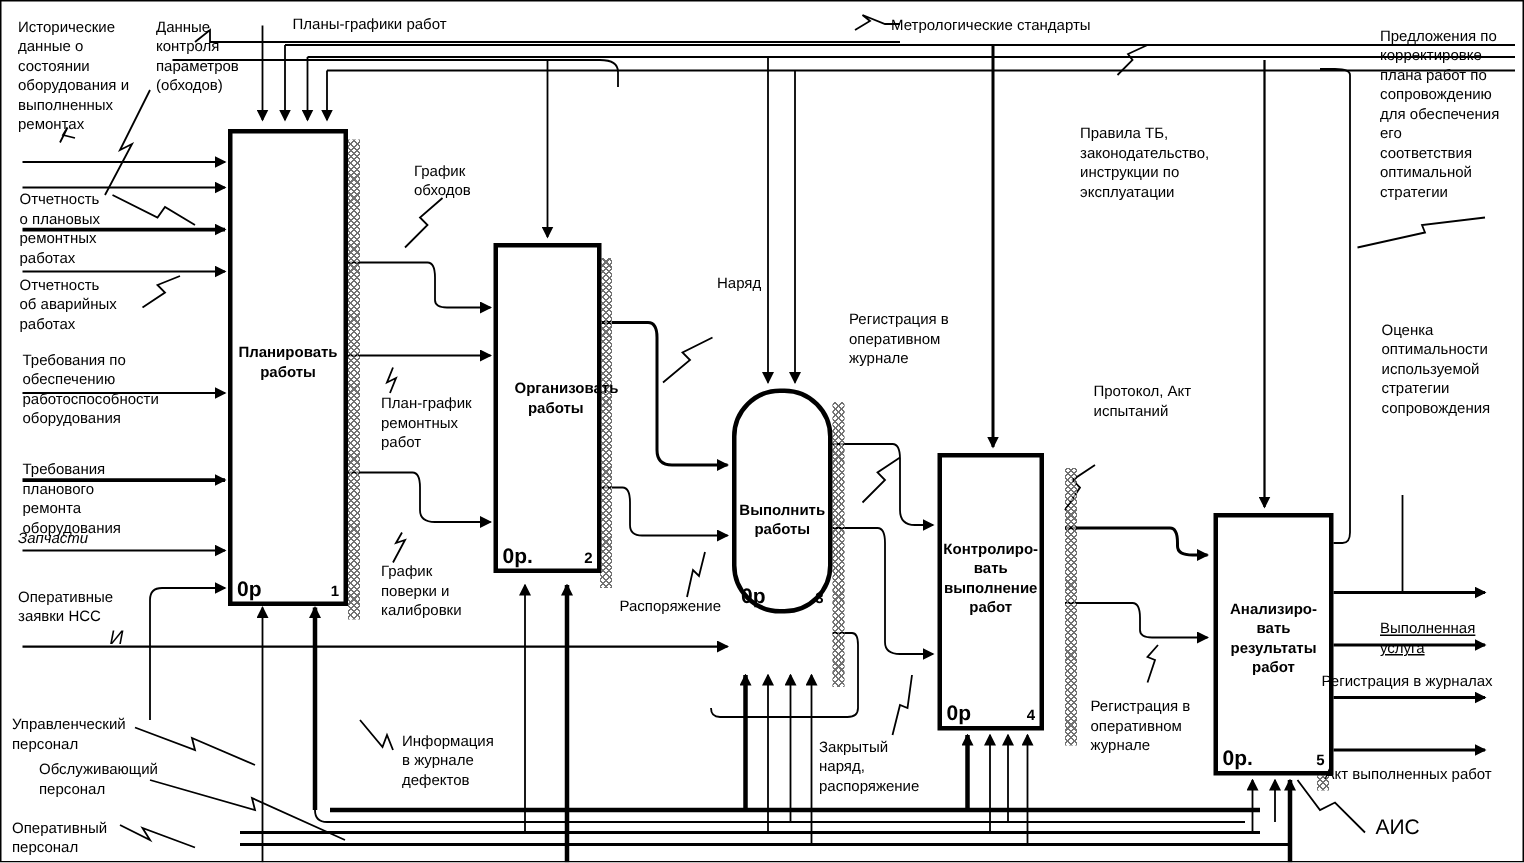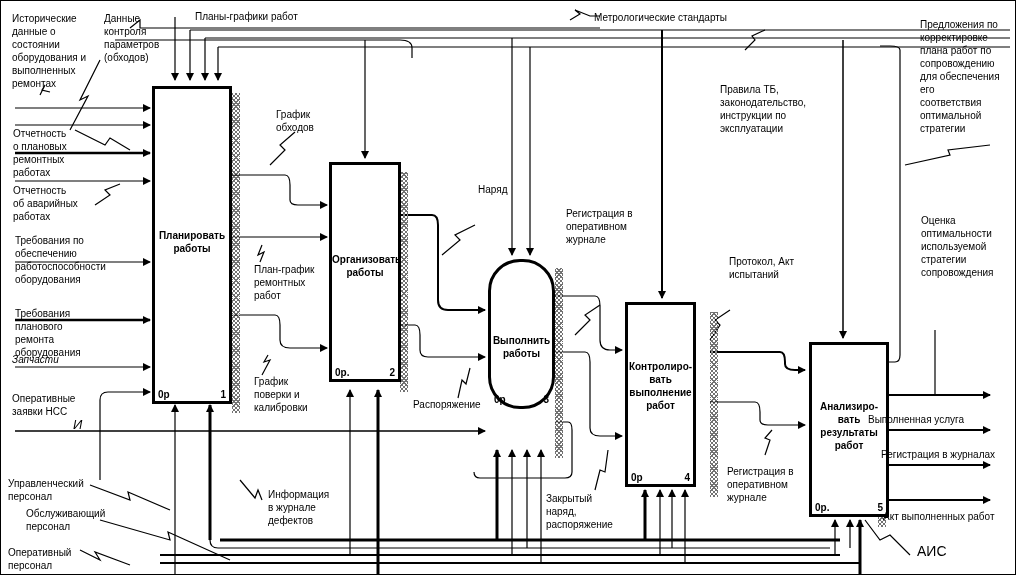--- a/index.html
+++ b/index.html
@@ -4,21 +4,21 @@
 <style>
   html, body { margin:0; padding:0; background:#fff; }
   body { width:1016px; height:575px; position:relative; overflow:hidden; font-family:"Liberation Sans", sans-serif; }
   #frame { position:absolute; left:0; top:0; width:1014px; height:573px; border:1px solid #000; }
   svg { position:absolute; left:0; top:0; }
   .lbl { position:absolute; font-size:10px; line-height:13px; color:#000; white-space:pre-line; font-family:"Liberation Sans", sans-serif; }
   .box { position:absolute; border:3px solid #000; background:#fff; box-sizing:border-box; }
   .shadow { position:absolute; background-color:#fff;
     background-image: repeating-linear-gradient(45deg, #000 0 1px, transparent 1px 3px), repeating-linear-gradient(-45deg, #000 0 1px, transparent 1px 3px); opacity:0.55; }
   .box-title { position:absolute; left:0; right:0; text-align:center; font-weight:bold; font-size:10px; line-height:13px; white-space:pre-line; }
-  .box-op { position:absolute; left:3px; bottom:1px; font-size:10px; font-weight:bold; }
+  .box-op { position:absolute; left:3px; bottom:1px; font-size:14px; font-weight:bold; }
   .box-num { position:absolute; right:3px; bottom:1px; font-size:10px; font-weight:bold; }
 </style>
 </head>
 <body>
 
 <div id="frame"></div>
 
 <svg width="1016" height="575">
   <defs>
     <marker id="ar" markerWidth="8" markerHeight="8" refX="7" refY="4" orient="auto" markerUnits="userSpaceOnUse">
@@ -117,21 +117,21 @@
 <div class="shadow" style="left:232px;top:93px;width:8px;height:320px;"></div>
 <div class="box" style="left:152px;top:86px;width:80px;height:318px;">
   <div class="box-title" style="top:140px;">Планировать
 работы</div>
   <div class="box-op">0р</div>
   <div class="box-num">1</div>
 </div>
 
 <div class="shadow" style="left:400px;top:172px;width:8px;height:220px;"></div>
 <div class="box" style="left:329px;top:162px;width:72px;height:220px;">
-  <div class="box-title" style="top:88px;">Организовать
+  <div class="box-title" style="top:88px;padding-left:11px;">Организовать
 работы</div>
   <div class="box-op">0р.</div>
   <div class="box-num">2</div>
 </div>
 
 <div class="shadow" style="left:555px;top:268px;width:8px;height:190px;"></div>
 <div class="box" style="left:488px;top:259px;width:67px;height:150px;border-radius:32px;">
   <div class="box-title" style="top:72px;">Выполнить
 работы</div>
   <div class="box-op">0р</div>
@@ -227,21 +227,21 @@
 распоряжение</div>
 <div class="lbl" style="left:268px;top:488px;">Информация
 в журнале
 дефектов</div>
 <div class="lbl" style="left:921px;top:214px;">Оценка
 оптимальности
 используемой
 стратегии
 сопровождения</div>
 
-<div class="lbl" style="left:868px;top:413px;">Выполненная услуга</div>
+<div class="lbl" style="left:920px;top:413px;text-decoration:underline;">Выполненная услуга</div>
 <div class="lbl" style="left:881px;top:448px;">Регистрация в журналах</div>
 <div class="lbl" style="left:883px;top:510px;">Акт выполненных работ</div>
 
 <div class="lbl" style="left:8px;top:477px;">Управленческий
 персонал</div>
 <div class="lbl" style="left:26px;top:507px;">Обслуживающий
 персонал</div>
 <div class="lbl" style="left:8px;top:546px;">Оперативный
 персонал</div>
 <div class="lbl" style="left:917px;top:545px;font-size:14px;">АИС</div>

